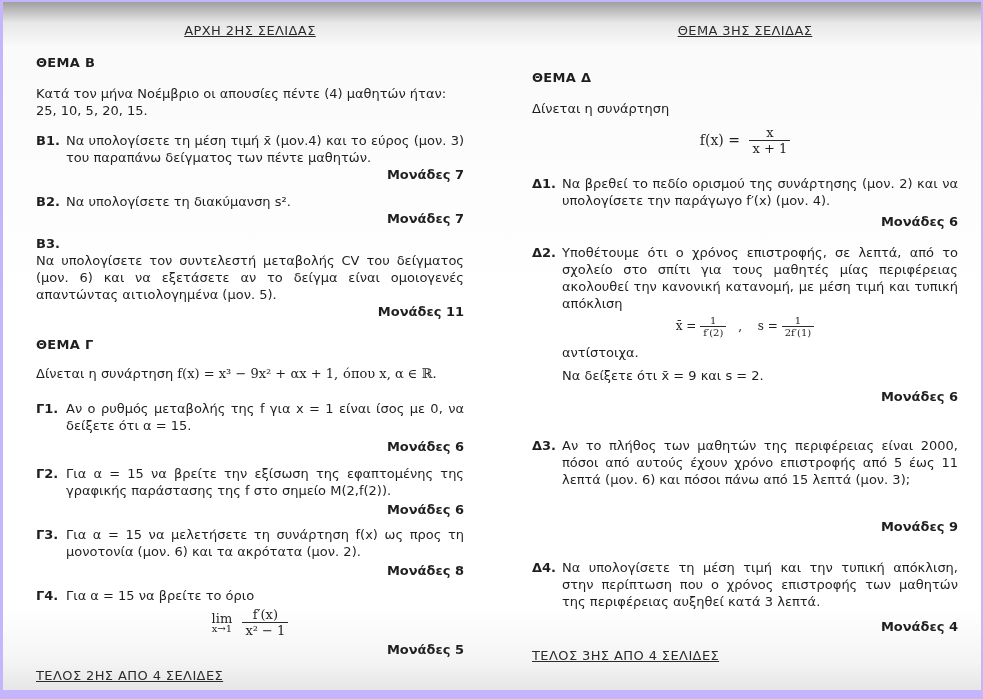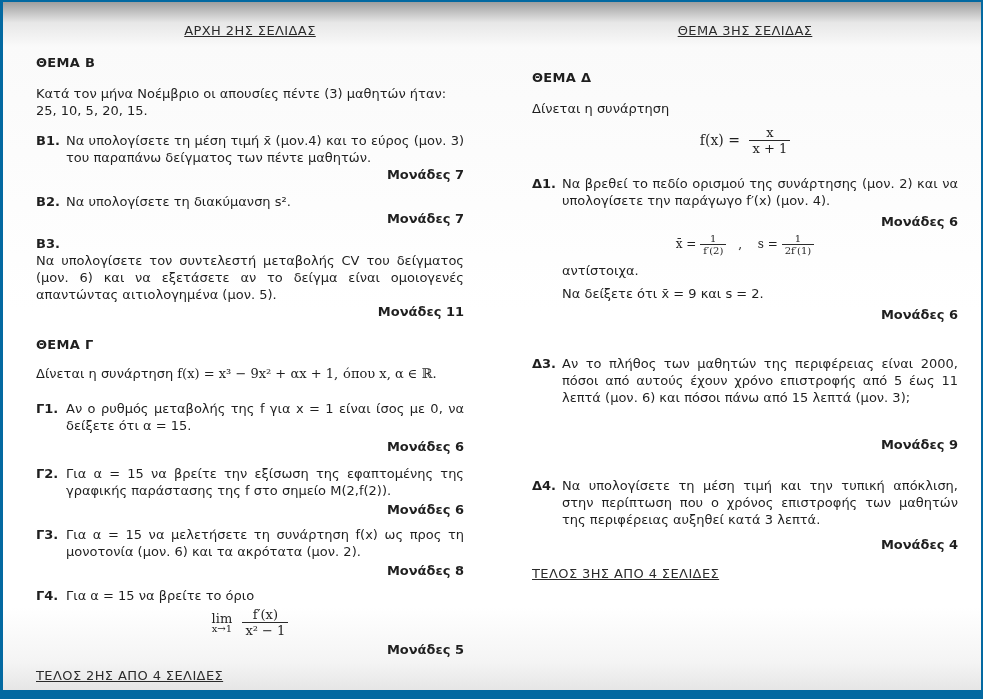--- a/index.html
+++ b/index.html
@@ -1,18 +1,18 @@
 <!DOCTYPE html>
 <html><head>
 <meta charset="utf-8">
 <style>
   html,body { margin:0; padding:0; background:#000; }
   .screen {
     position:relative; width:983px; height:699px;
-    background:#0369a1; overflow:hidden;
+    background:#c4b5fd; overflow:hidden;
     font-family:"DejaVu Sans", sans-serif;
   }
   .paper {
     position:absolute; left:3px; top:2px; right:2px; bottom:9px;
     background:linear-gradient(180deg,#9f9f9f 0%,#e7e7e7 3%,#fafafa 6.5%,#ffffff 45%,#ffffff 88%,#f4f4f4 96%,#e6e6e6 100%);
   }
   .col { position:absolute; top:0; font-size:13px; color:#1f1f1f; line-height:17px; }
   .col-left  { left:33px;  width:428px; }
   .col-right { left:529px; width:426px; }
 
@@ -90,21 +90,21 @@
 <body>
 
 <div class="screen">
   <div class="paper">
 
     <div class="col col-left">
       <div class="page-header">ΑΡΧΗ 2ΗΣ ΣΕΛΙΔΑΣ</div>
 
       <div class="theme-title mt-theme-b">ΘΕΜΑ Β</div>
 
-      <div class="para mt-intro-b">Κατά τον μήνα Νοέμβριο οι απουσίες πέντε (3) μαθητών ήταν:</div>
+      <div class="para mt-intro-b">Κατά τον μήνα Νοέμβριο οι απουσίες πέντε (4) μαθητών ήταν:</div>
       <div class="centered">25, 10, 5, 20, 15.</div>
 
       <div class="item mt-b1">
         <span class="item-num">Β1.</span>
         <div class="item-body">Να υπολογίσετε τη μέση τιμή x̄ (μον.4) και το εύρος (μον. 3) του παραπάνω δείγματος των πέντε μαθητών.</div>
       </div>
       <div class="points">Μονάδες 7</div>
 
       <div class="item mt-b2">
         <span class="item-num">Β2.</span>
@@ -176,20 +176,24 @@
           <span class="frac-den">x + 1</span>
         </span>
       </div>
 
       <div class="item mt-d1">
         <span class="item-num">Δ1.</span>
         <div class="item-body">Να βρεθεί το πεδίο ορισμού της συνάρτησης (μον. 2) και να υπολογίσετε την παράγωγο f′(x) (μον. 4).</div>
       </div>
       <div class="points mt-pts-d1">Μονάδες 6</div>
 
+      <div class="item mt-d2">
+        <span class="item-num">Δ2.</span>
+        <div class="item-body">Υποθέτουμε ότι ο χρόνος επιστροφής, σε λεπτά, από το σχολείο στο σπίτι για τους μαθητές μίας περιφέρειας ακολουθεί την κανονική κατανομή, με μέση τιμή και τυπική απόκλιση</div>
+      </div>
 
       <div class="display-math small-math mt-d2-formula">
         <span class="math">x̄ =</span>
         <span class="frac">
           <span class="frac-num">1</span>
           <span class="frac-den">f′(2)</span>
         </span>
         <span class="sep">,</span>
         <span class="math">s =</span>
         <span class="frac">

